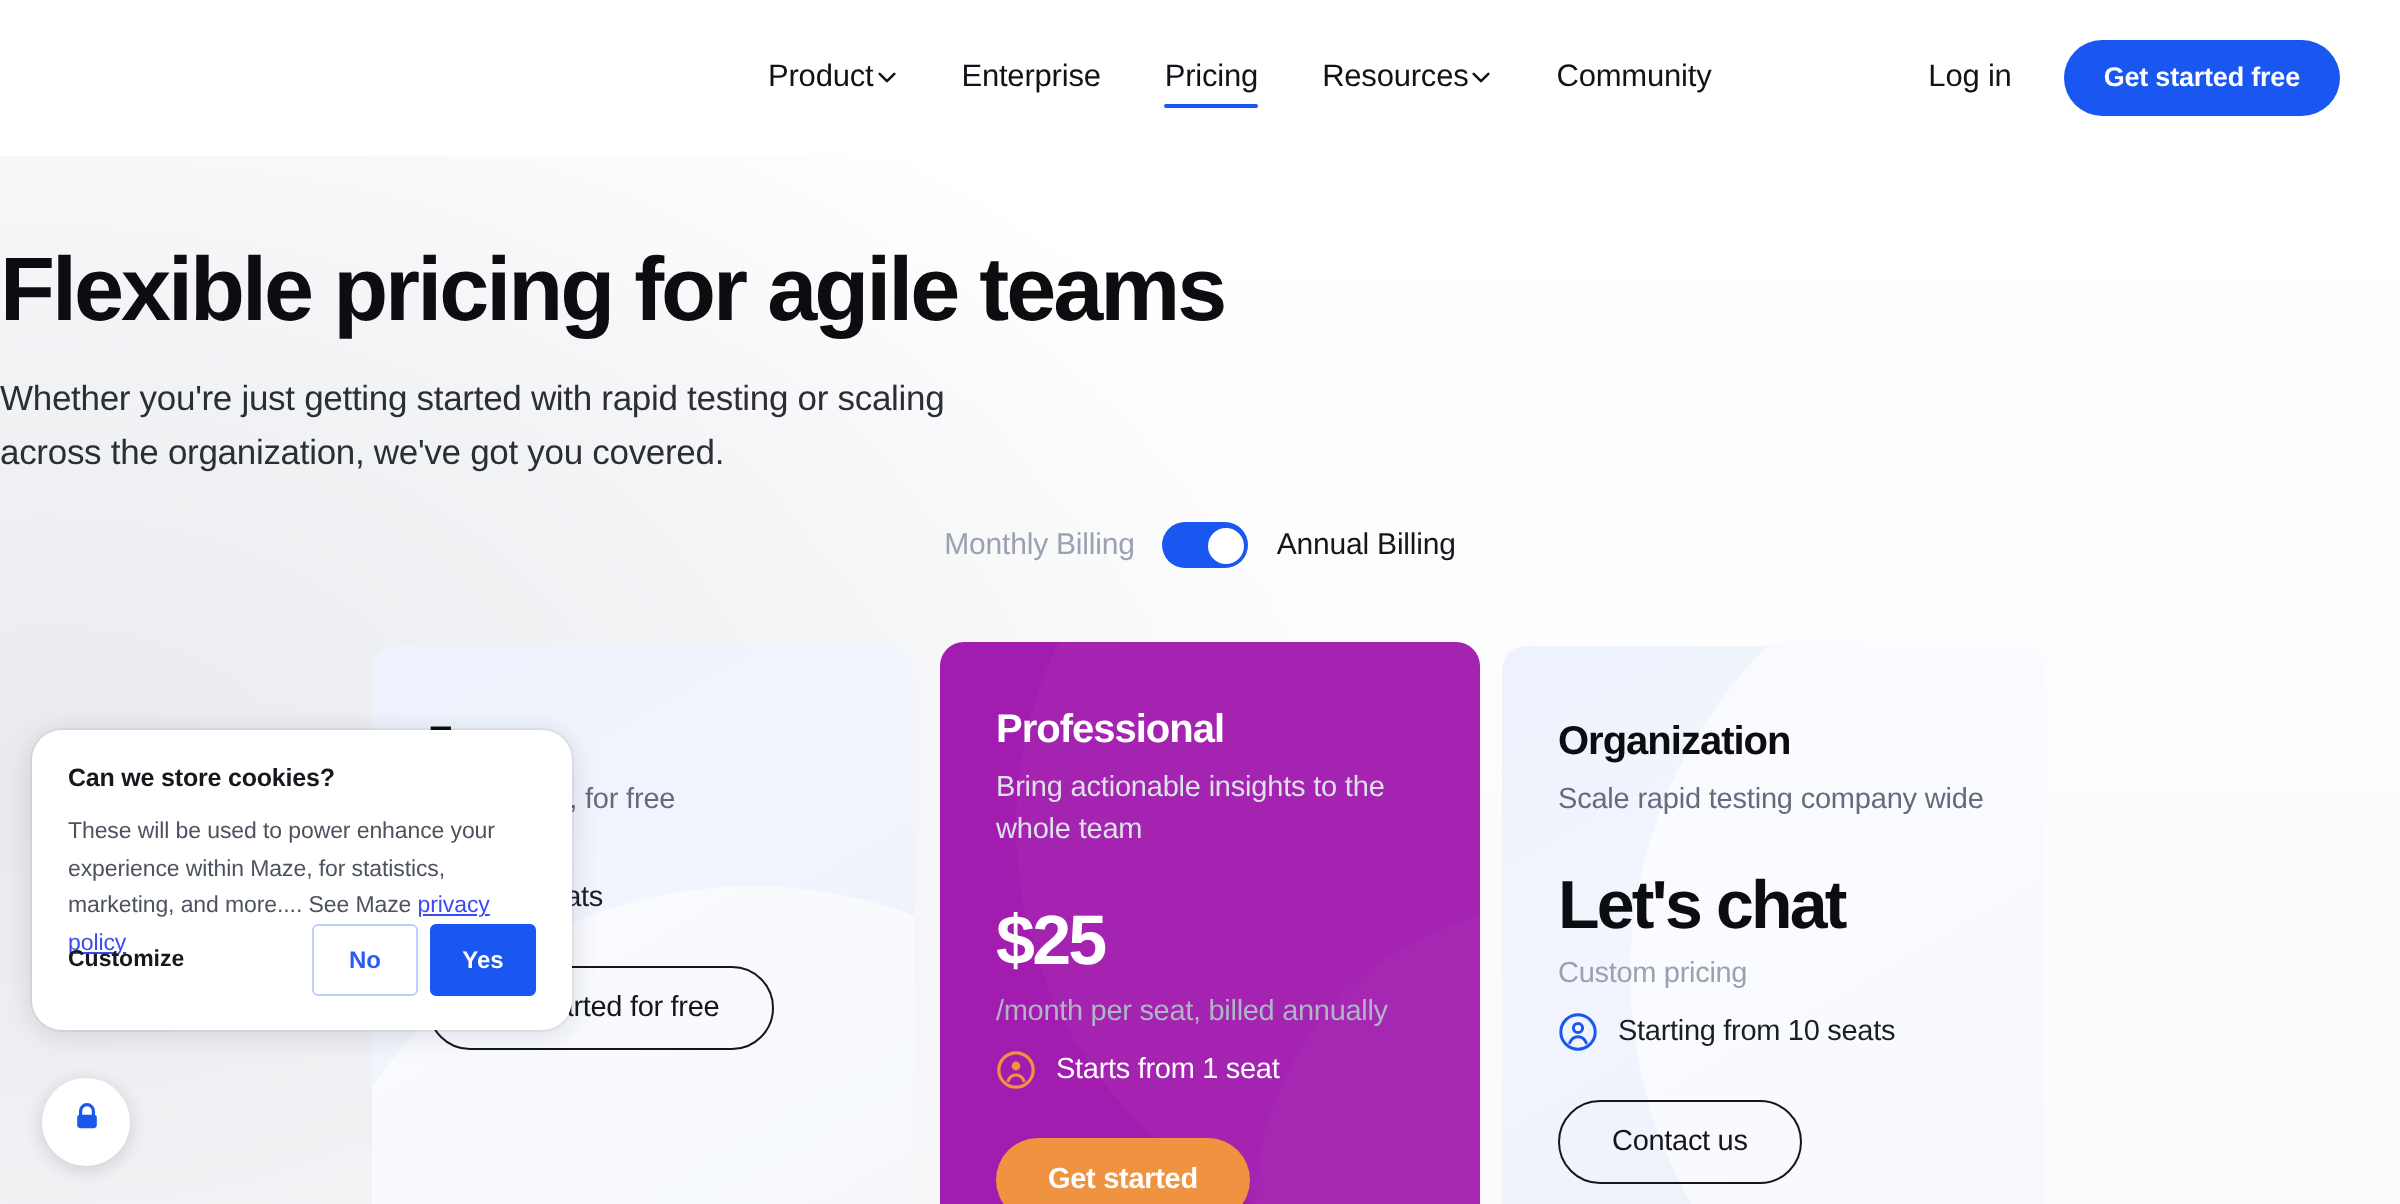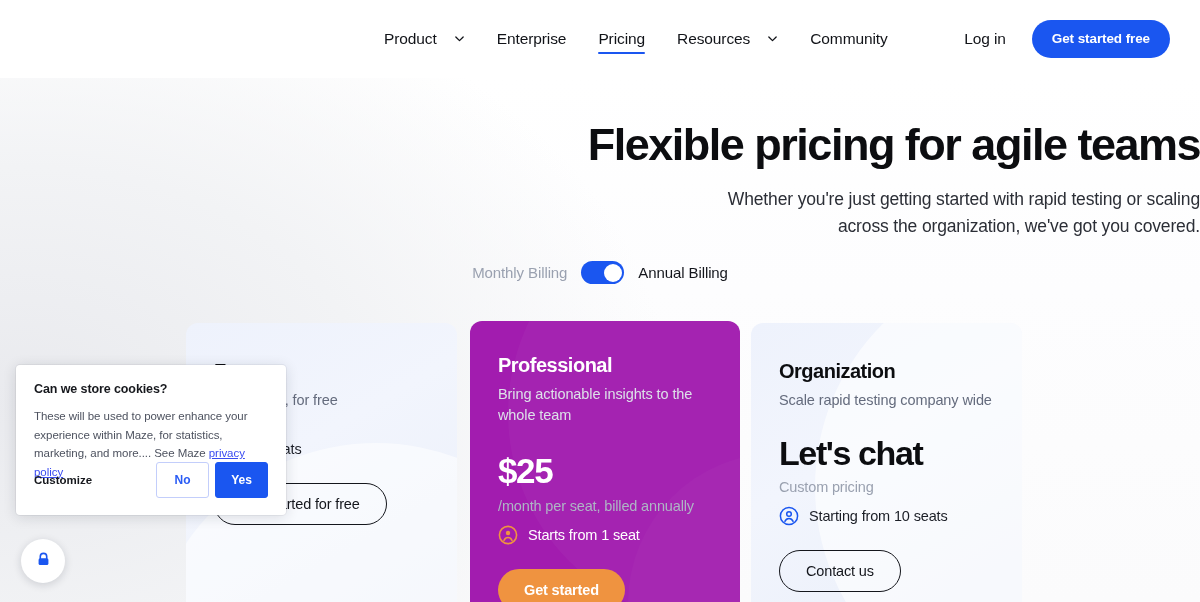--- a/index.html
+++ b/index.html
@@ -25,21 +25,21 @@
     background: #ffffff; z-index: 30;
     display: flex; align-items: center;
   }
   .nav-center {
     position: absolute; left: 384px; top: 0; height: 78px;
     display: flex; align-items: center; gap: 0;
   }
   .nav-item {
     position: relative;
     font-size: 15.5px; color: #111318; letter-spacing: -0.1px;
-    display: flex; align-items: center; gap: 17px;
+    display: flex; align-items: center; gap: 1px;
     padding: 0 16px; height: 78px; cursor: pointer; white-space: nowrap;
   }
   .nav-item:first-child { padding-left: 0; }
   .nav-item.active { color: #111318; }
   .nav-item.active .underline {
     position: absolute; left: 16px; right: 16px; bottom: 24px;
     height: 2px; background: #1a56f0; border-radius: 2px;
   }
   .chev { display: inline-block; width: 11px; height: 11px; position: relative; top: -1px; }
   .chev svg { display: block; }
@@ -51,21 +51,21 @@
     font-size: 15.5px; color: #111318; cursor: pointer; letter-spacing: -0.1px;
   }
   .cta-btn {
     background: #1a56f0; color: #ffffff;
     font-size: 13.5px; font-weight: bold; letter-spacing: -0.1px;
     border-radius: 999px; padding: 11px 20px 12px; cursor: pointer;
     border: none; white-space: nowrap;
   }
 
   
-  .hero { position: absolute; left: 0; top: 120px; width: 1200px; text-align: right; z-index: 5; }
+  .hero { position: absolute; left: 0; top: 120px; width: 1200px; text-align: left; z-index: 5; }
   .hero h1 {
     font-size: 45px; font-weight: bold; letter-spacing: -1.5px;
     color: #0c0d10; line-height: 1.12;
   }
   .hero-sub {
     margin-top: 16px; font-size: 17.5px; color: #2b2e36;
     line-height: 1.52; letter-spacing: -0.15px;
   }
 
   
@@ -149,21 +149,21 @@
     margin-top: 24px; display: inline-flex; align-items: center; justify-content: center;
     height: 42px; padding: 0 26px; border-radius: 999px;
     font-size: 14.5px; letter-spacing: -0.15px; cursor: pointer; white-space: nowrap;
   }
   .btn-outline { border: 1.5px solid #14161c; color: #14161c; background: transparent; }
   .btn-orange { background: #ef9340; color: #ffffff; font-weight: bold; border: none; }
 
   
   .cookie {
     position: absolute; left: 16px; top: 365px; width: 270px; height: 150px;
-    background: #ffffff; border-radius: 4px;
+    background: #ffffff; border-radius: 15px;
     box-shadow: 0 2px 14px rgba(20,25,45,0.14), 0 0 0 1px rgba(20,25,45,0.05);
     z-index: 40; padding: 17px 18px 0;
   }
   .cookie-title { font-size: 12.5px; font-weight: bold; color: #16181d; letter-spacing: -0.1px; }
   .cookie-body {
     margin-top: 11px; font-size: 11.5px; line-height: 1.62; color: #4d525f; letter-spacing: -0.05px;
   }
   .cookie-link { color: #3a4bf1; text-decoration: underline; cursor: pointer; }
   .cookie-actions {
     position: absolute; left: 18px; right: 18px; bottom: 17px;

